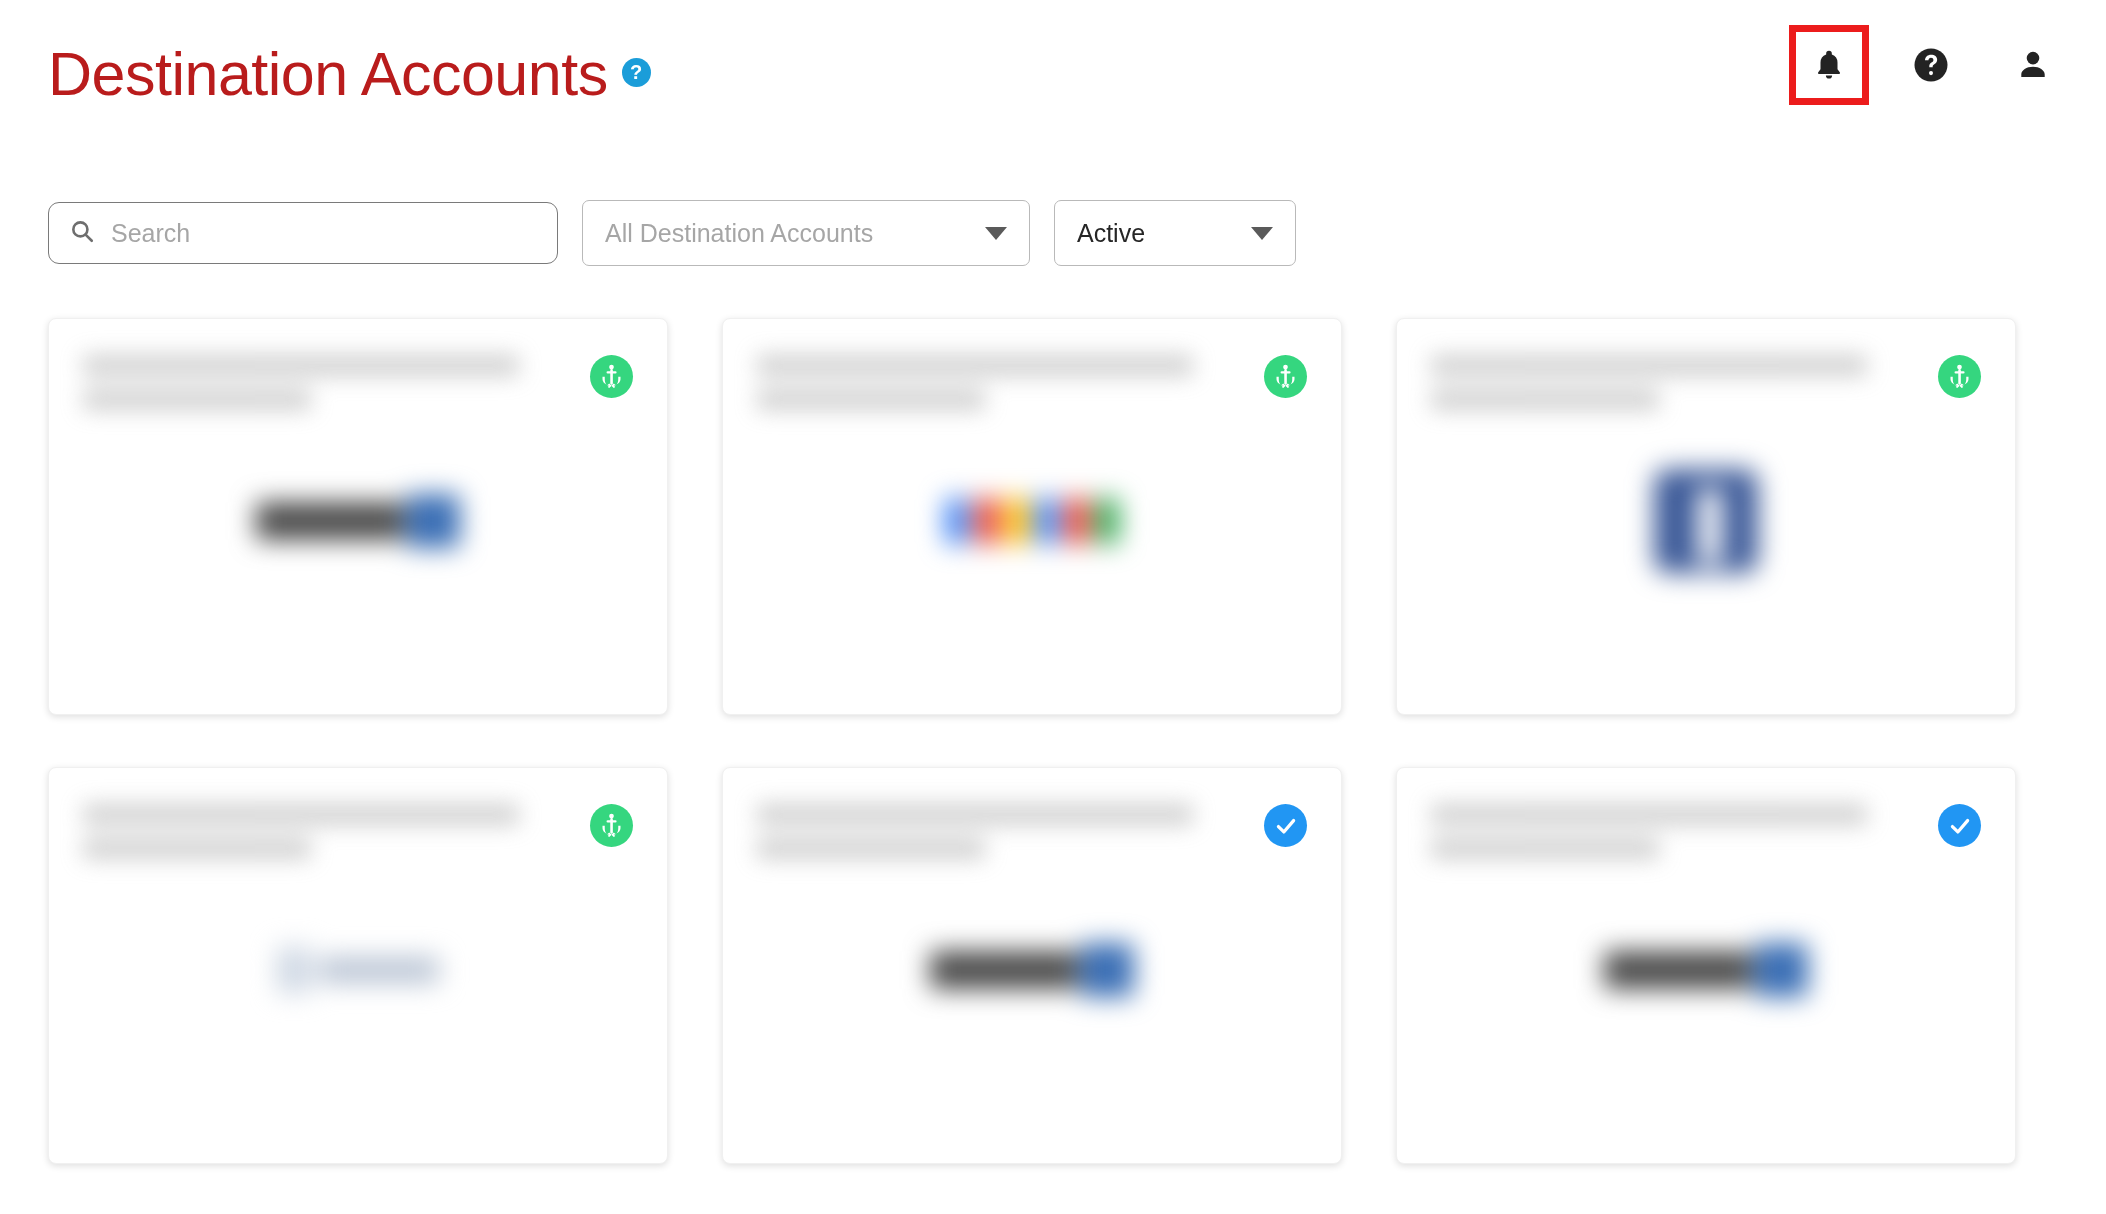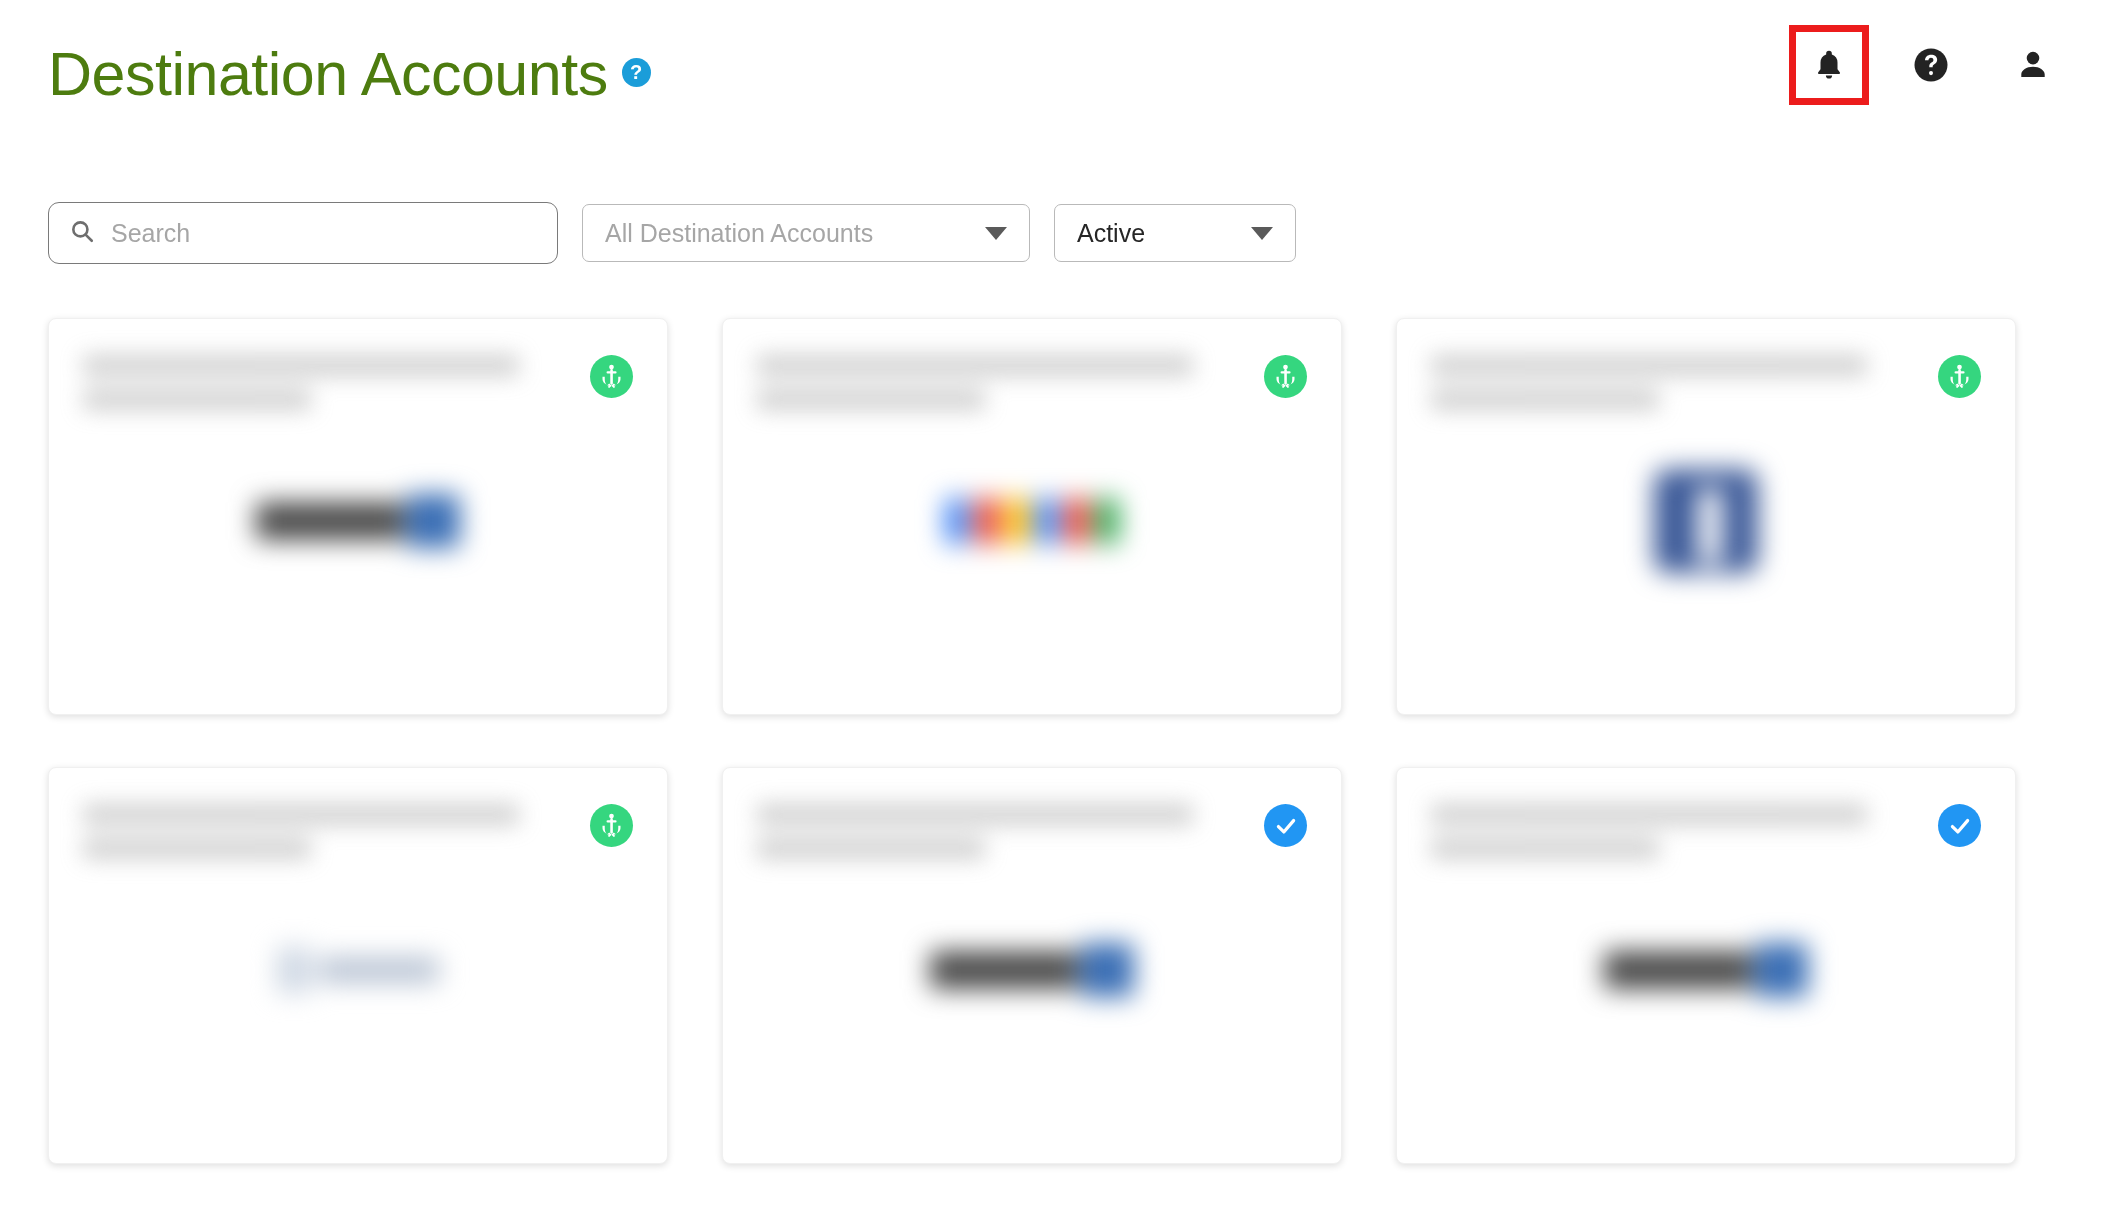--- a/index.html
+++ b/index.html
@@ -57,21 +57,21 @@
     left: 48px;
     top: 42px;
     display: flex;
     align-items: flex-start;
     gap: 14px;
   }
 
   .page-title {
     font-size: 61px;
     font-weight: 400;
-    color: #4d7c0f;
+    color: #b91c1c;
     letter-spacing: -0.5px;
     line-height: 1.05;
   }
 
   .help-badge {
     width: 29px;
     height: 29px;
     border-radius: 50%;
     background: #1b9dd9;
     color: #ffffff;
@@ -114,21 +114,21 @@
     outline: none;
     font-size: 25px;
     color: #3c3c3c;
     font-family: "Liberation Sans", sans-serif;
     flex: 1;
     background: transparent;
   }
   .search-input::placeholder { color: #a6a6a6; }
 
   .select-box {
-    height: 58px;
+    height: 66px;
     border: 1.6px solid #b9b9b9;
     border-radius: 7px;
     display: flex;
     align-items: center;
     justify-content: space-between;
     padding: 0 22px;
     background: #ffffff;
     cursor: pointer;
     gap: 26px;
   }

